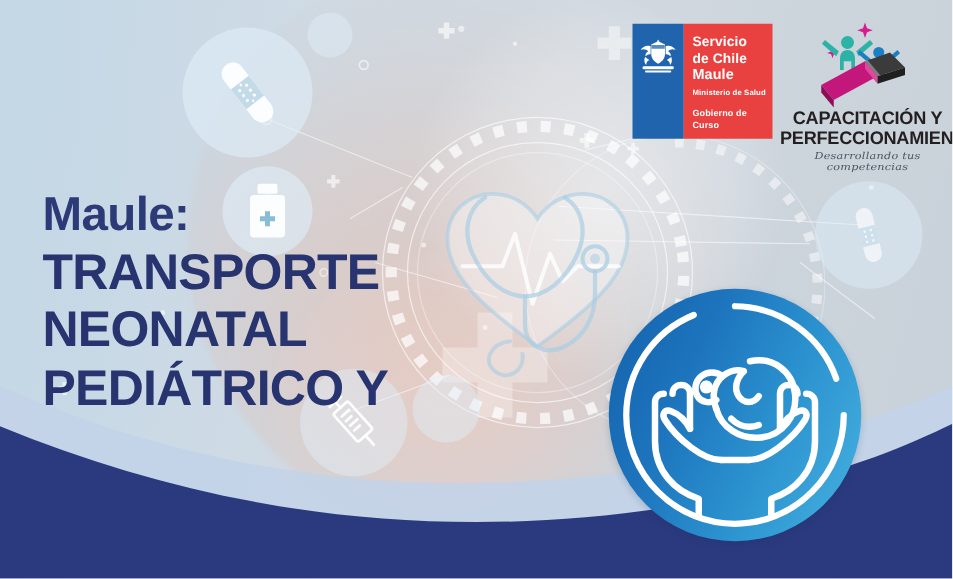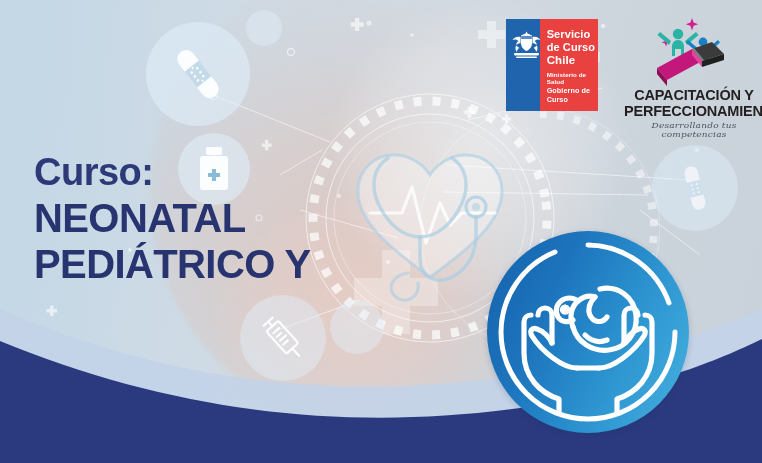--- a/index.html
+++ b/index.html
@@ -96,21 +96,21 @@
   }
 
   
   .wave-layer { position: absolute; left: 0; bottom: 0; width: 762px; height: 180px; }
 
   
   #gov-logo {
     position: absolute;
     left: 506px;
     top: 19px;
-    width: 92px;
+    width: 112px;
     height: 92px;
     display: flex;
     z-index: 12;
     box-shadow: 0 0 0 0 rgba(0,0,0,0);
   }
   #gov-logo-blue {
     width: 41px;
     height: 92px;
     background: #1f64ad;
     position: relative;
@@ -337,22 +337,23 @@
 
   <div class="bubble faint" style="left:246px; top:10px; width:36px; height:36px;"></div>
   <div class="bubble faint" style="left:330px; top:300px; width:54px; height:54px;"></div>
 
   <svg class="wave-layer" viewBox="0 0 762 180" preserveAspectRatio="none">
     <path d="M0,26 C 160,96 330,120 520,92 C 640,74 712,48 762,26 L762,180 L0,180 Z" fill="#c3d3e8" fill-opacity="0.90"></path>
     <path d="M0,58 C 170,128 350,152 540,122 C 655,104 716,78 762,56 L762,180 L0,180 Z" fill="#2b3a7e"></path>
   </svg>
 
   <div id="title-block">
-    <div id="course-label">Curso:</div>
+    <div id="course-label">Maule:</div>
     <div id="course-name">
+      <div>TRANSPORTE</div>
       <div>NEONATAL</div>
       <div>PEDIÁTRICO Y</div>
     </div>
   </div>
 
   <div id="gov-logo">
     <div id="gov-logo-blue">
       <svg id="gov-crest" width="33" height="30" viewBox="0 0 33 30">
         <g fill="#ffffff">
           <path d="M16.5,2 L22,4.5 L22,12 C22,16 19.5,18.5 16.5,20 C13.5,18.5 11,16 11,12 L11,4.5 Z"></path>
@@ -363,22 +364,22 @@
           <rect x="4" y="22" width="25" height="2.4" rx="1.1"></rect>
           <rect x="6" y="25.4" width="21" height="1.6" rx="0.8"></rect>
           <path d="M16.5,0.6 l1.2,2.2 -1.2,-0.6 -1.2,0.6 z"></path>
         </g>
         <path d="M11.2,4.9 L21.8,4.9 L21.8,8 L11.2,8 Z" fill="#1f64ad" fill-opacity="0.75"></path>
       </svg>
     </div>
     <div id="gov-logo-red">
       <div id="gov-text">
         <span class="l1">Servicio</span>
-        <span class="l2">de Curso</span>
-        <span class="l3">Chile</span>
+        <span class="l2">de Chile</span>
+        <span class="l3">Maule</span>
         <span id="gov-ministry">Ministerio de Salud</span>
       </div>
       <div id="gov-gob">Gobierno de Curso</div>
     </div>
   </div>
 
   <div id="cap-logo">
     <svg width="108" height="72" viewBox="0 0 108 72" style="display:block; margin:0 auto;">
 
       <g fill="#d5158c" opacity="0.95">

